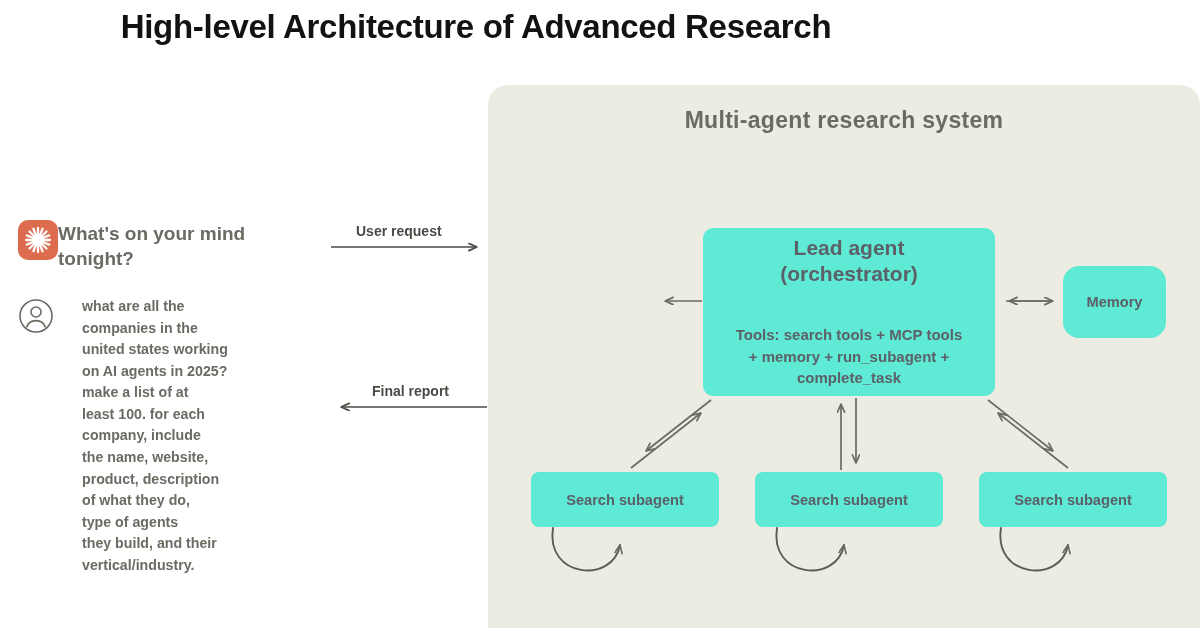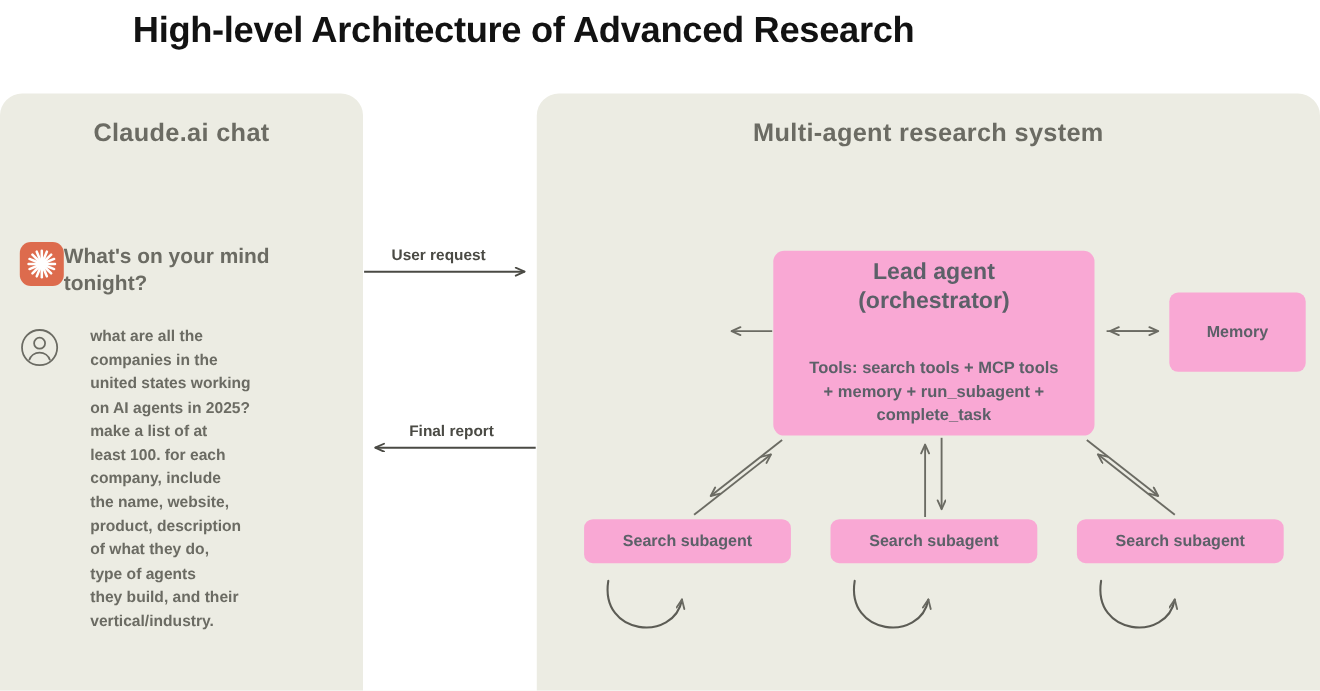--- a/index.html
+++ b/index.html
@@ -116,21 +116,21 @@
     font-weight: bold;
     line-height: 1.52;
     color: #6b6b63;
     width: 185px;
     white-space: pre-line;
   }
 
   
   .node {
     position: absolute;
-    background: #f9a8d4;
+    background: #5eead4;
     border-radius: 8px;
     display: flex;
     flex-direction: column;
     align-items: center;
     justify-content: center;
     text-align: center;
     color: #5c6068;
   }
 
   #node-lead-agent {
@@ -164,31 +164,32 @@
   #citations-label {
     font-size: 14.6px;
     font-weight: bold;
     line-height: 1.35;
     white-space: pre-line;
   }
 
   #node-memory {
     left: 1063px;
     top: 266px;
-    width: 124px;
+    width: 103px;
     height: 72px;
+    border-radius: 16px;
   }
   #memory-label {
     font-size: 14.6px;
     font-weight: bold;
   }
 
   .node-search {
     top: 472px;
-    height: 40px;
+    height: 55px;
     text-align: right;
   }
   #node-search-1 { left: 531px;  width: 188px; }
   #node-search-2 { left: 755px;  width: 188px; }
   #node-search-3 { left: 979px;  width: 188px; }
   .search-label {
     font-size: 14.6px;
     font-weight: bold;
   }
 
@@ -213,23 +214,20 @@
     pointer-events: none;
   }
 </style>
 </head>
 <body>
 
 <div id="canvas">
 
   <div id="page-title">High-level Architecture of Advanced Research</div>
 
-  <div class="panel" id="panel-chat">
-    <div class="panel-title">Claude.ai chat</div>
-  </div>
 
   <div id="greeting-row">
     <div id="claude-logo-icon">
       <svg width="40" height="40" viewBox="0 0 40 40">
         <g stroke="#ffffff" stroke-width="2.3" stroke-linecap="round">
           <line x1="20" y1="20" x2="20" y2="8"></line>
           <line x1="20" y1="20" x2="20" y2="32"></line>
           <line x1="20" y1="20" x2="8" y2="20"></line>
           <line x1="20" y1="20" x2="32" y2="20"></line>
           <line x1="20" y1="20" x2="11.5" y2="11.5"></line>

